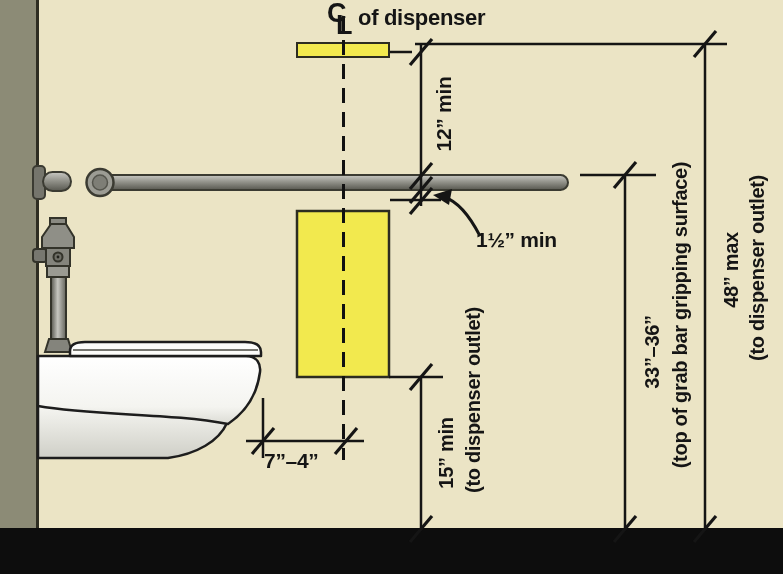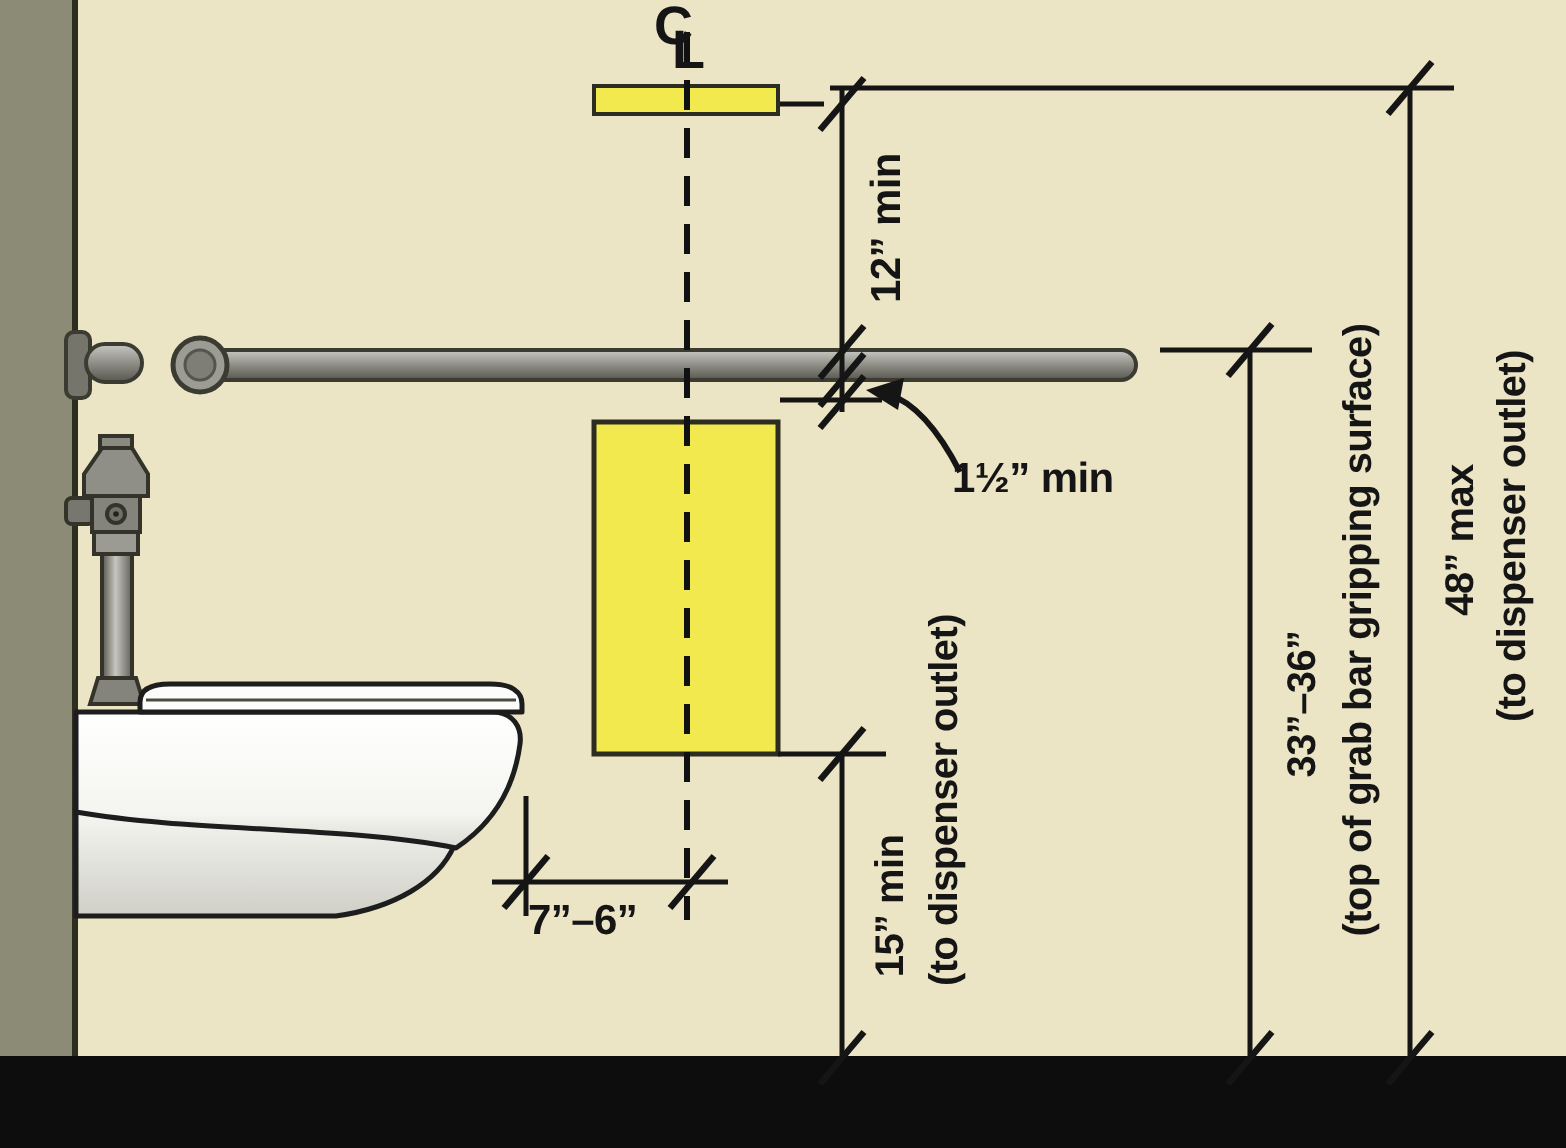--- a/index.html
+++ b/index.html
@@ -119,29 +119,30 @@
     </g>
 
     <g>
       <path d="M 480,236 Q 463,203 444,197" stroke="#151515" stroke-width="3" fill="none"></path>
       <polygon points="433,195 452,189 449,205" fill="#151515"></polygon>
     </g>
   </svg>
 
   <div class="lbl f27" style="left:327px; top:-1px;">C</div>
   <div class="lbl f27" style="left:336px; top:11px;">L</div>
+  <div class="lbl f22" style="left:358px; top:6px;">of dispenser</div>
 
   <div class="lbl rot f21" style="left:444px; top:114px;">12” min</div>
 
   <div class="lbl f21" style="left:476px; top:229px;">1½” min</div>
 
   <div class="lbl rot f20" style="left:446px; top:453px;">15” min</div>
   <div class="lbl rot f20" style="left:473px; top:400px;">(to dispenser outlet)</div>
 
-  <div class="lbl f21" style="left:264px; top:450px;">7”–6”</div>
+  <div class="lbl f21" style="left:264px; top:450px;">7”–4”</div>
 
   <div class="lbl rot f20" style="left:652px; top:352px;">33”–36”</div>
   <div class="lbl rot f20" style="left:680px; top:315px;">(top of grab bar gripping surface)</div>
 
   <div class="lbl rot f20" style="left:731px; top:270px;">48” max</div>
   <div class="lbl rot f20" style="left:757px; top:268px;">(to dispenser outlet)</div>
 
 </div>
 
 </body></html>

